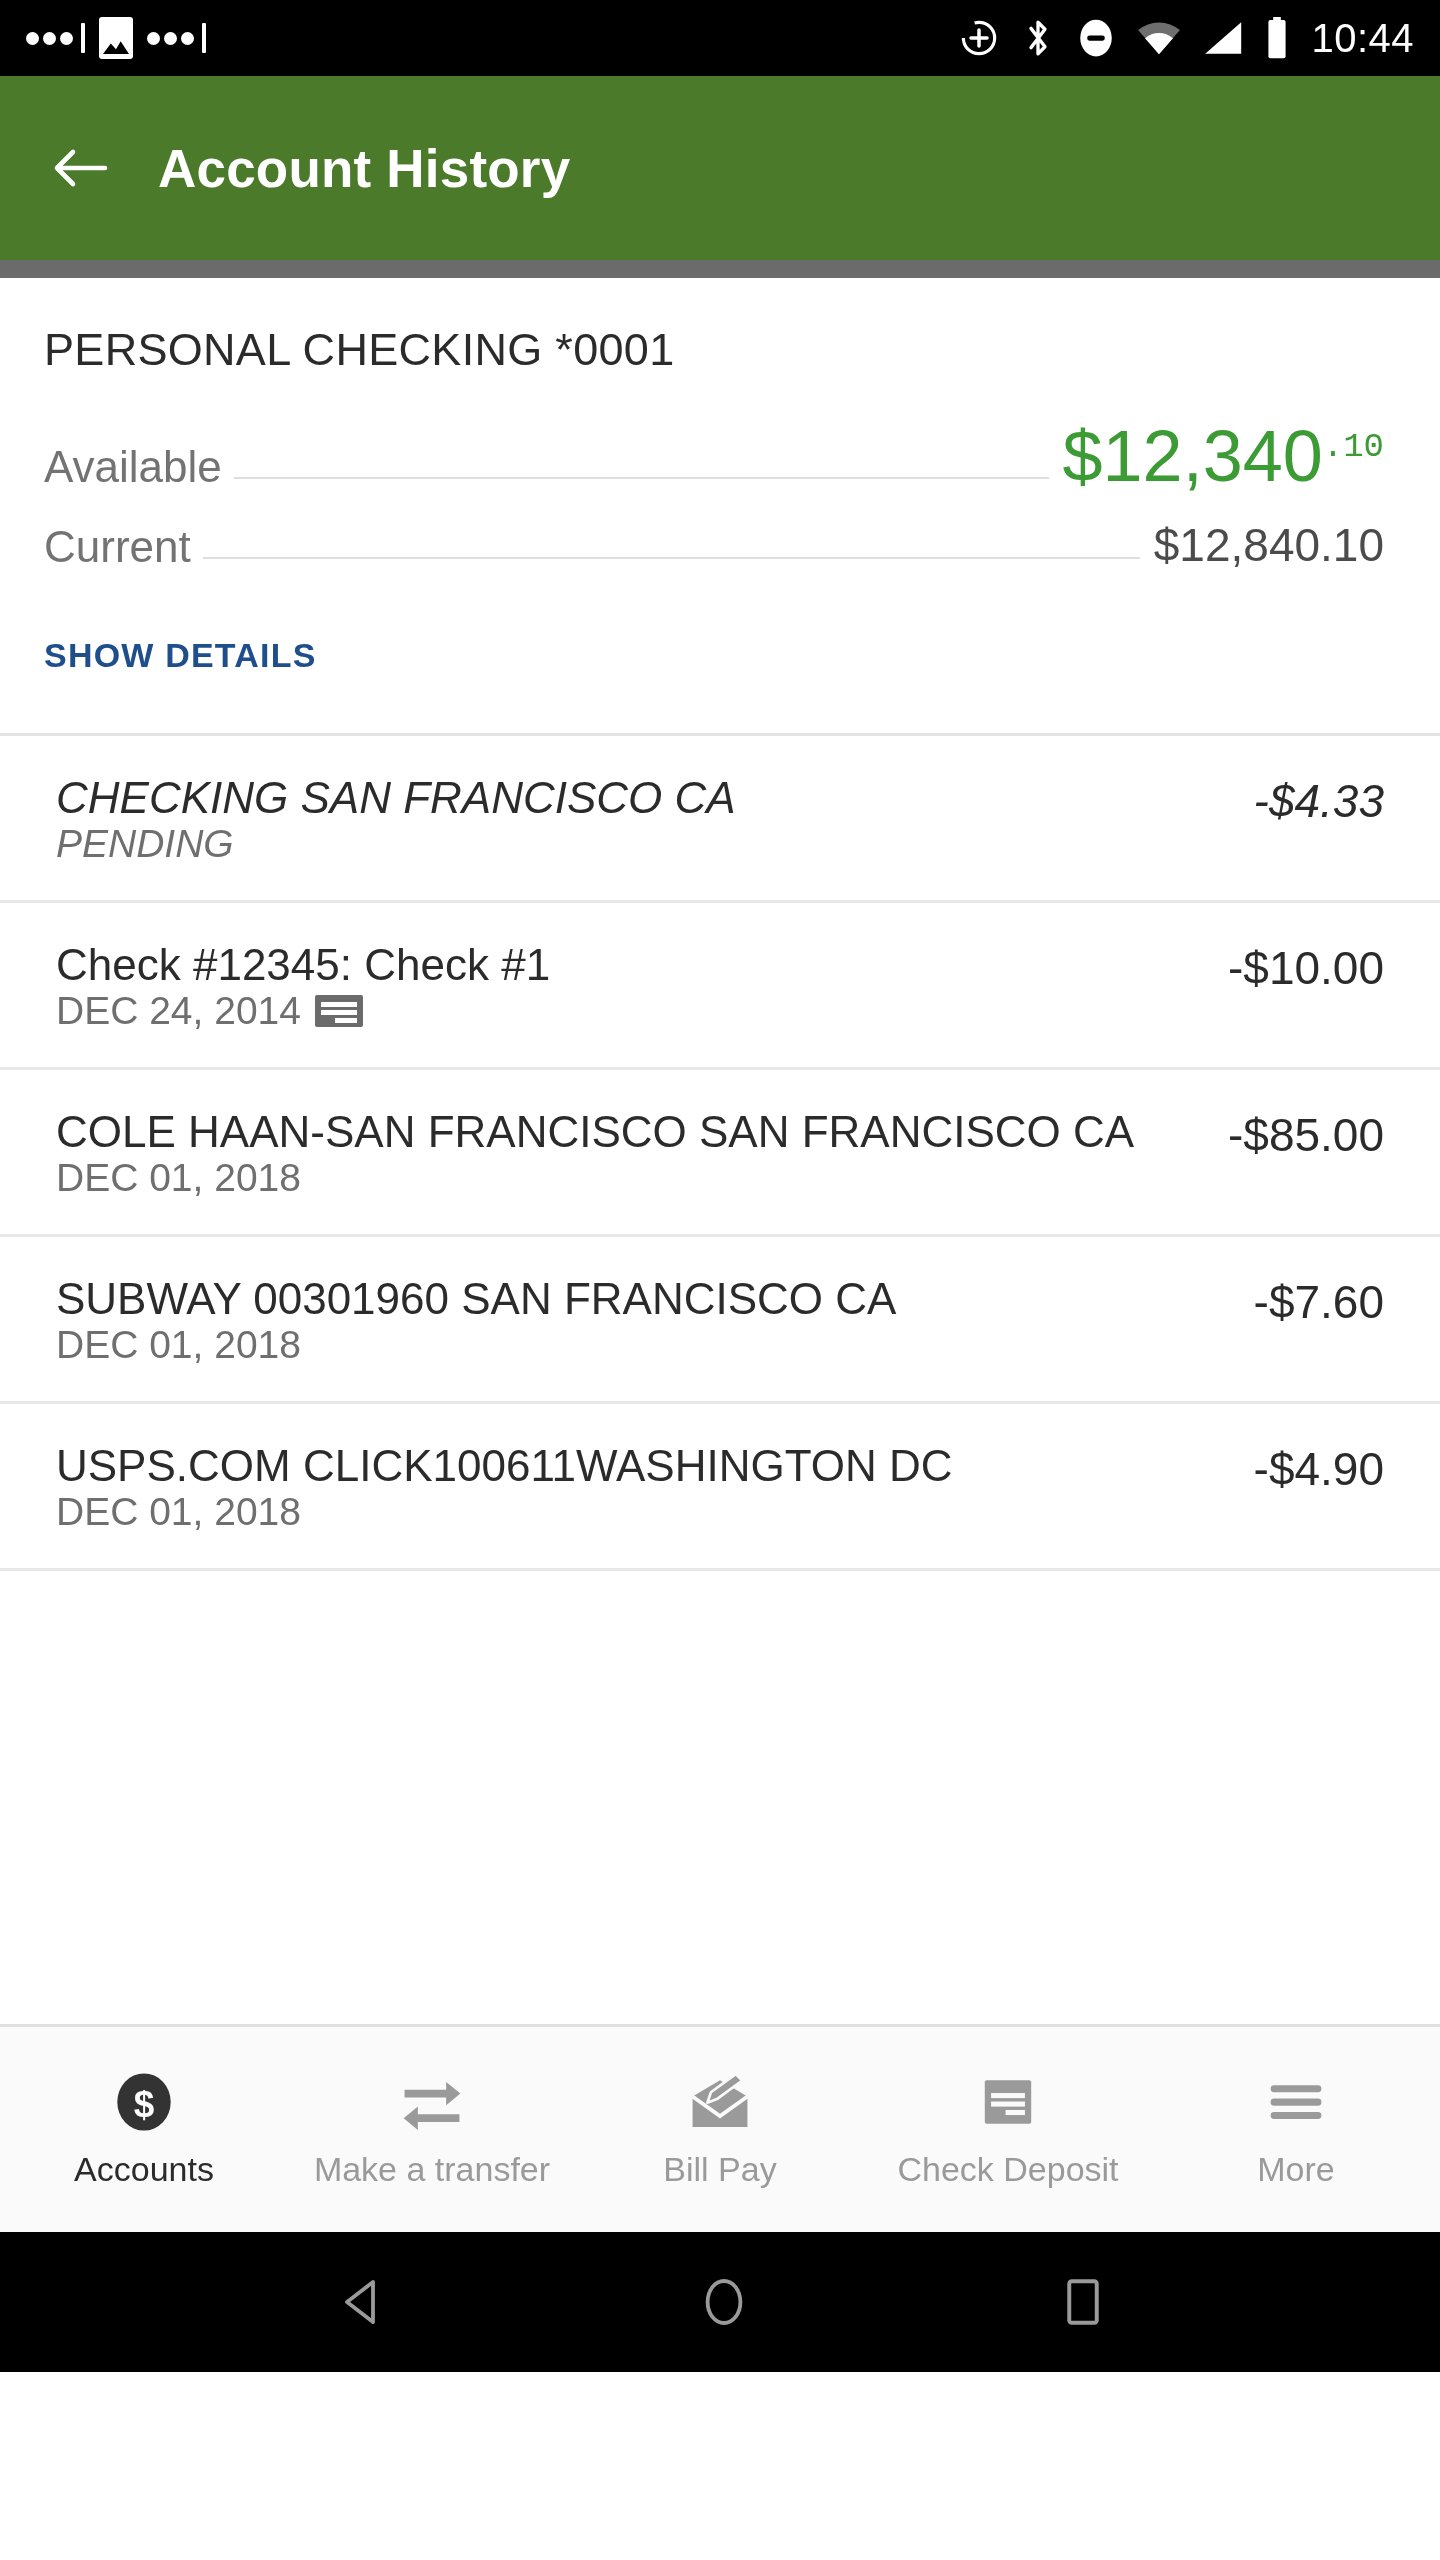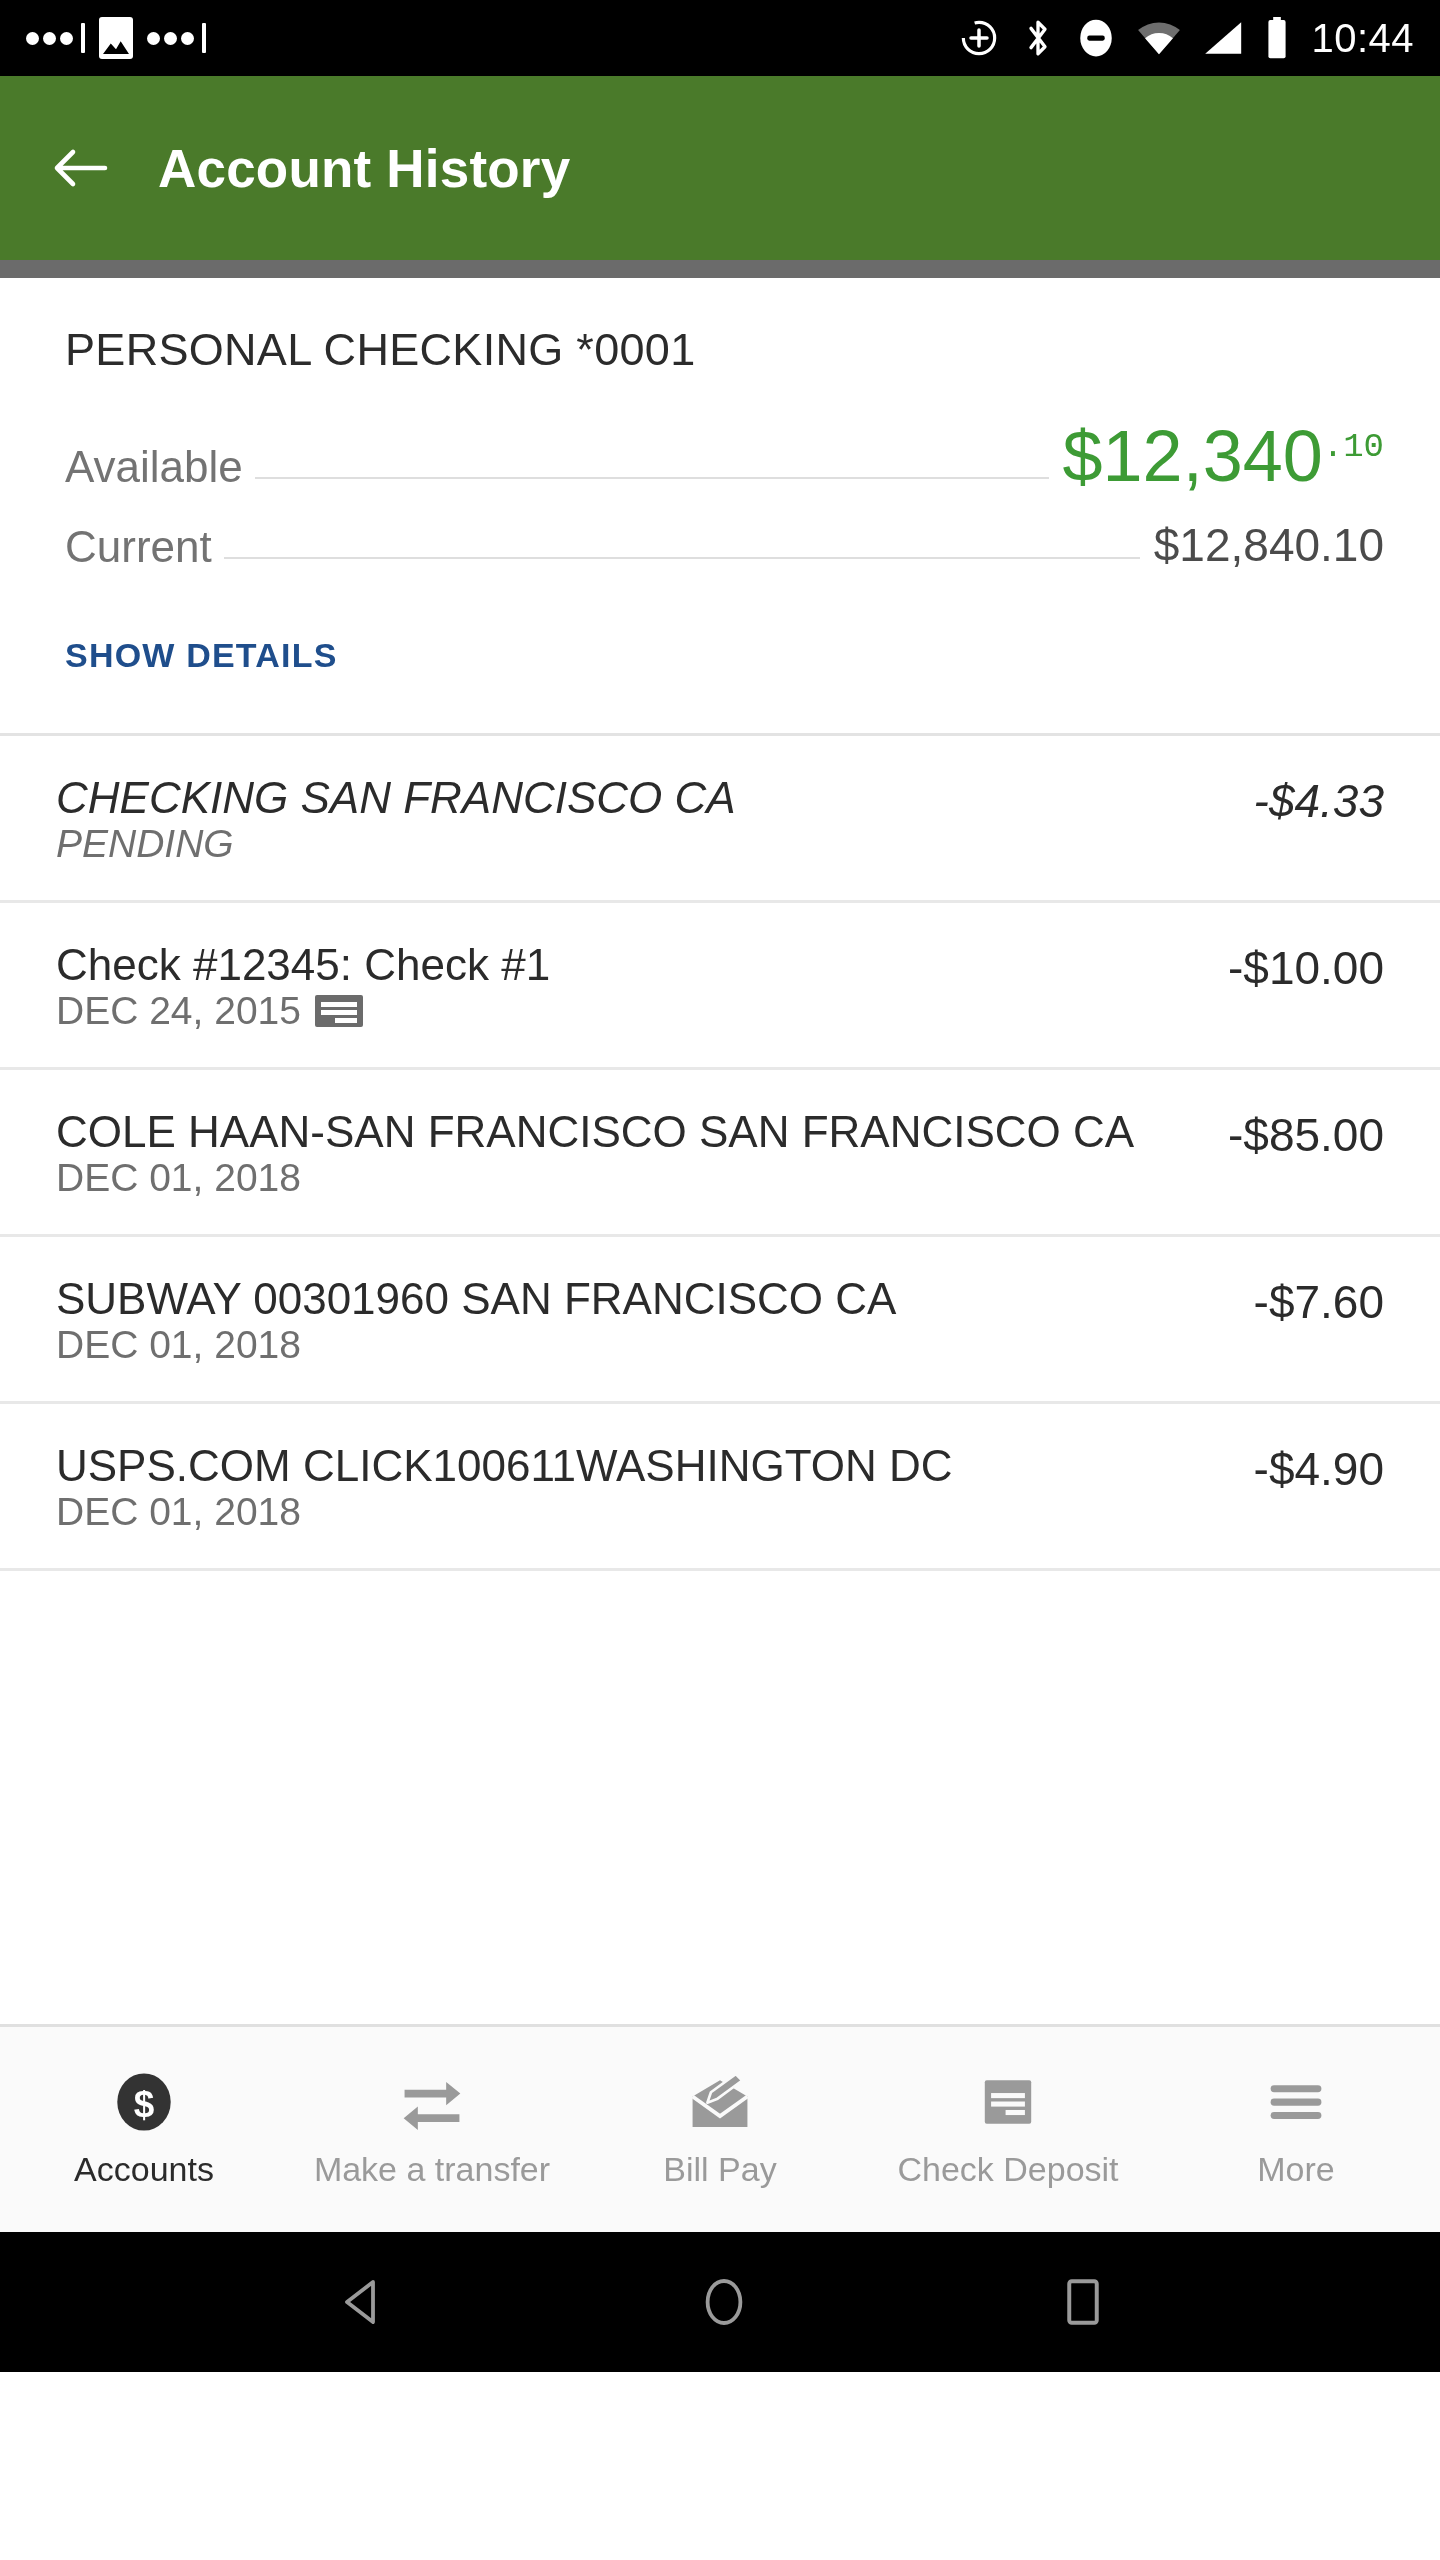--- a/index.html
+++ b/index.html
@@ -39,21 +39,21 @@
     padding:0 52px; flex:0 0 184px;
   }
   .back-btn {
     width:58px; height:58px; display:flex; align-items:center; justify-content:center;
     margin-right:48px; cursor:pointer;
   }
   .appbar-title { color:#fff; font-size:53px; font-weight:bold; letter-spacing:0.2px; }
   .shadowbar { height:18px; background:#6b6b6b; flex:0 0 18px; }
 
   
-  .summary { padding:46px 56px 0 65px; flex:0 0 auto; }
+  .summary { padding:46px 56px 0 44px; flex:0 0 auto; }
   .acct-name {
     font-size:45px; color:#2b2b2b; letter-spacing:0.3px; margin-bottom:44px;
   }
   .bal-row { display:flex; align-items:flex-end; position:relative; }
   .bal-label { font-size:44px; color:#737373; white-space:nowrap; padding-right:12px; }
   .bal-rule { flex:1; border-bottom:2px solid #dedede; margin-bottom:13px; }
   .bal-avail {
     font-size:72px; color:#3d9b35; font-weight:normal; white-space:nowrap;
     padding-left:14px; line-height:1;
   }
@@ -208,21 +208,21 @@
           <span>PENDING</span>
         </div>
       </div>
       <div class="txn-amt">-$4.33</div>
     </div>
 
     <div class="txn">
       <div class="txn-main">
         <div class="txn-desc">Check #12345: Check #1</div>
         <div class="txn-sub">
-          <span>DEC 24, 2015</span>
+          <span>DEC 24, 2014</span>
           <span class="check-icon">
             <span class="l1"></span>
               <span class="l2"></span>
               <span class="l3"></span>
           </span>
         </div>
       </div>
       <div class="txn-amt">-$10.00</div>
     </div>
 

